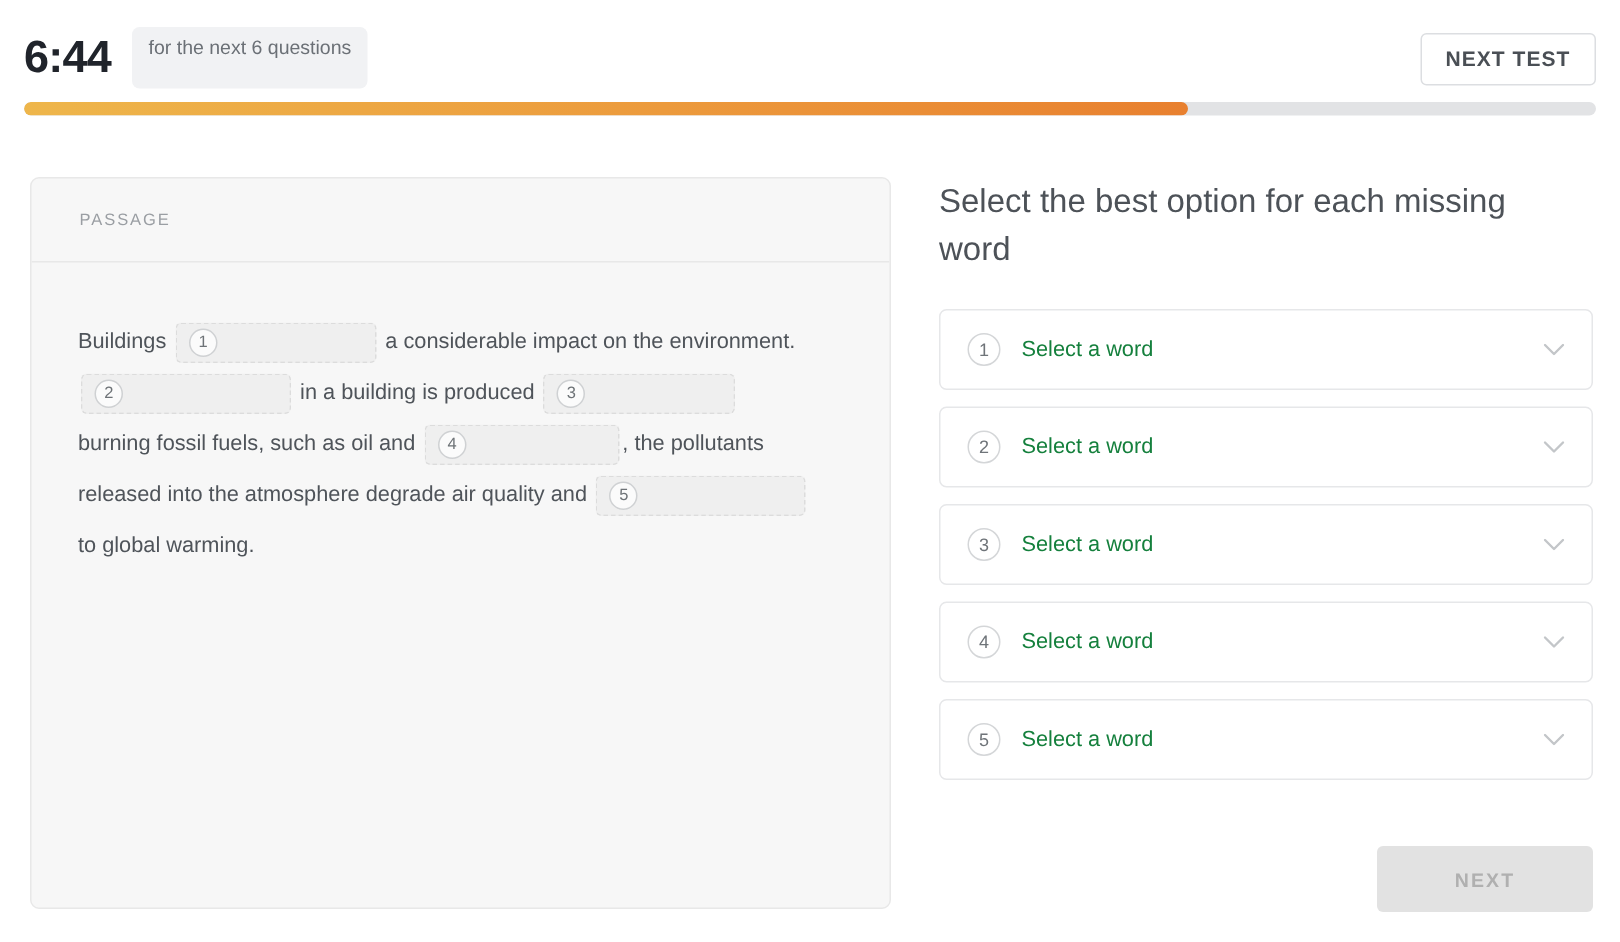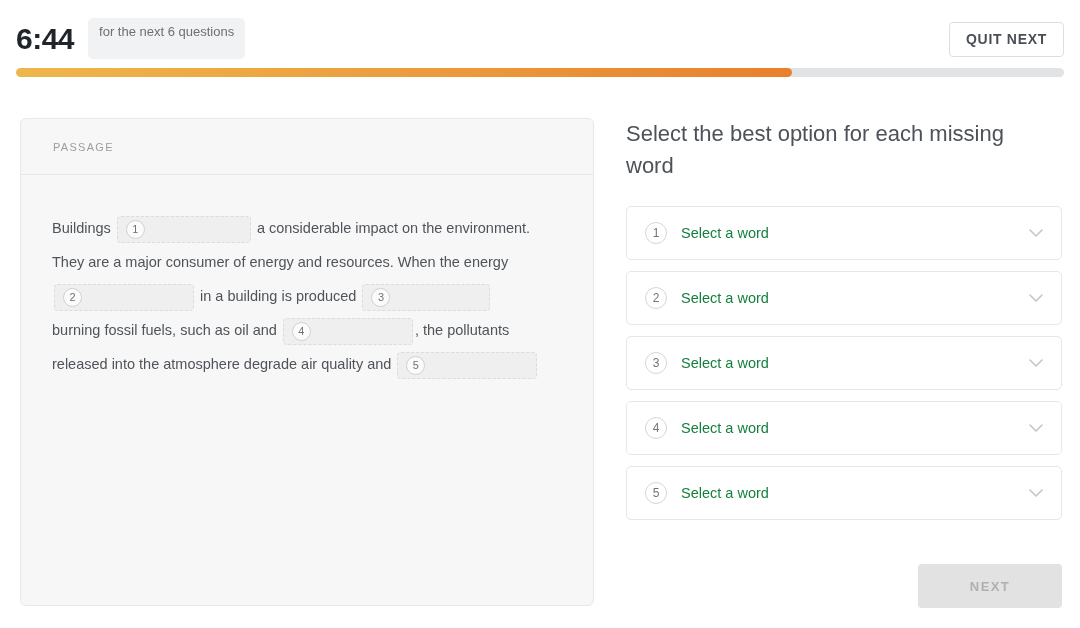--- a/index.html
+++ b/index.html
@@ -140,37 +140,37 @@
   }
 </style>
 </head>
 <body>
 
 <div id="top-bar">
   <div id="timer-group">
     <span id="timer-value">6:44</span>
     <span id="timer-note">for the next 6 questions</span>
   </div>
-  <button id="quit-test-button">QUIT NEXT</button>
+  <button id="quit-test-button">NEXT TEST</button>
 </div>
 
 <div id="progress-track">
   <div id="progress-fill" style="width: 74%;"></div>
 </div>
 
 <div id="passage-card">
   <div id="passage-header">
     <span id="passage-header-label">PASSAGE</span>
   </div>
   <div id="passage-body">
       <div class="passage-text"><span>Buildings </span><span class="blank" style="width: 134px;"><span class="blank-num">1</span></span><span> a considerable impact on the environment.</span></div>
-      <div class="passage-text"><span>They are a major consumer of energy and resources. When the energy</span></div>
       <div class="passage-text"><span class="blank" style="width: 140px;"><span class="blank-num">2</span></span><span> in a building is produced </span><span class="blank" style="width: 128px;"><span class="blank-num">3</span></span></div>
       <div class="passage-text"><span>burning fossil fuels, such as oil and </span><span class="blank" style="width: 130px;"><span class="blank-num">4</span></span><span>, the pollutants</span></div>
       <div class="passage-text"><span>released into the atmosphere degrade air quality and </span><span class="blank" style="width: 140px;"><span class="blank-num">5</span></span></div>
+      <div class="passage-text"><span>to global warming.</span></div>
     </div>
 </div>
 
 <div id="answers-panel">
   <h1 id="answers-title">Select the best option for each missing word</h1>
   <div id="select-list">
       <div class="answer-select">
         <span class="select-num">1</span>
         <span class="select-placeholder">Select a word</span>
         <span class="chevron-down-icon">

